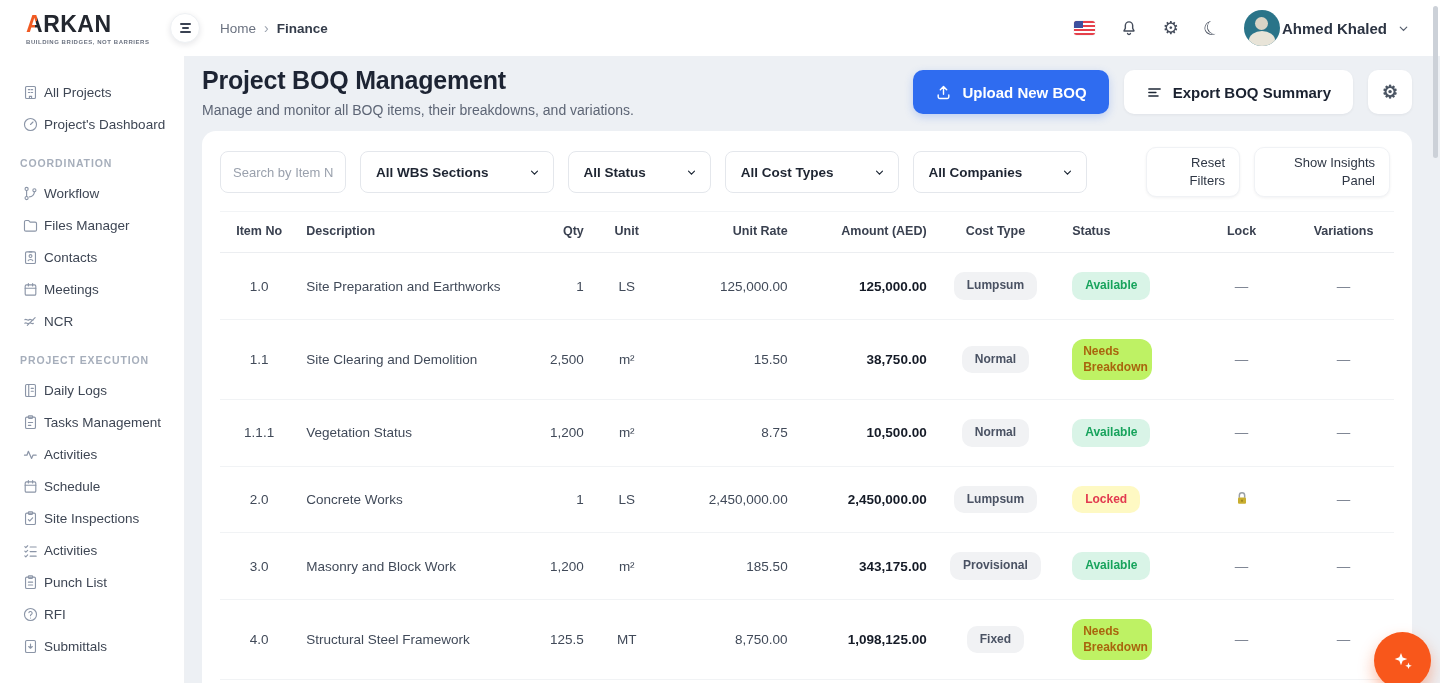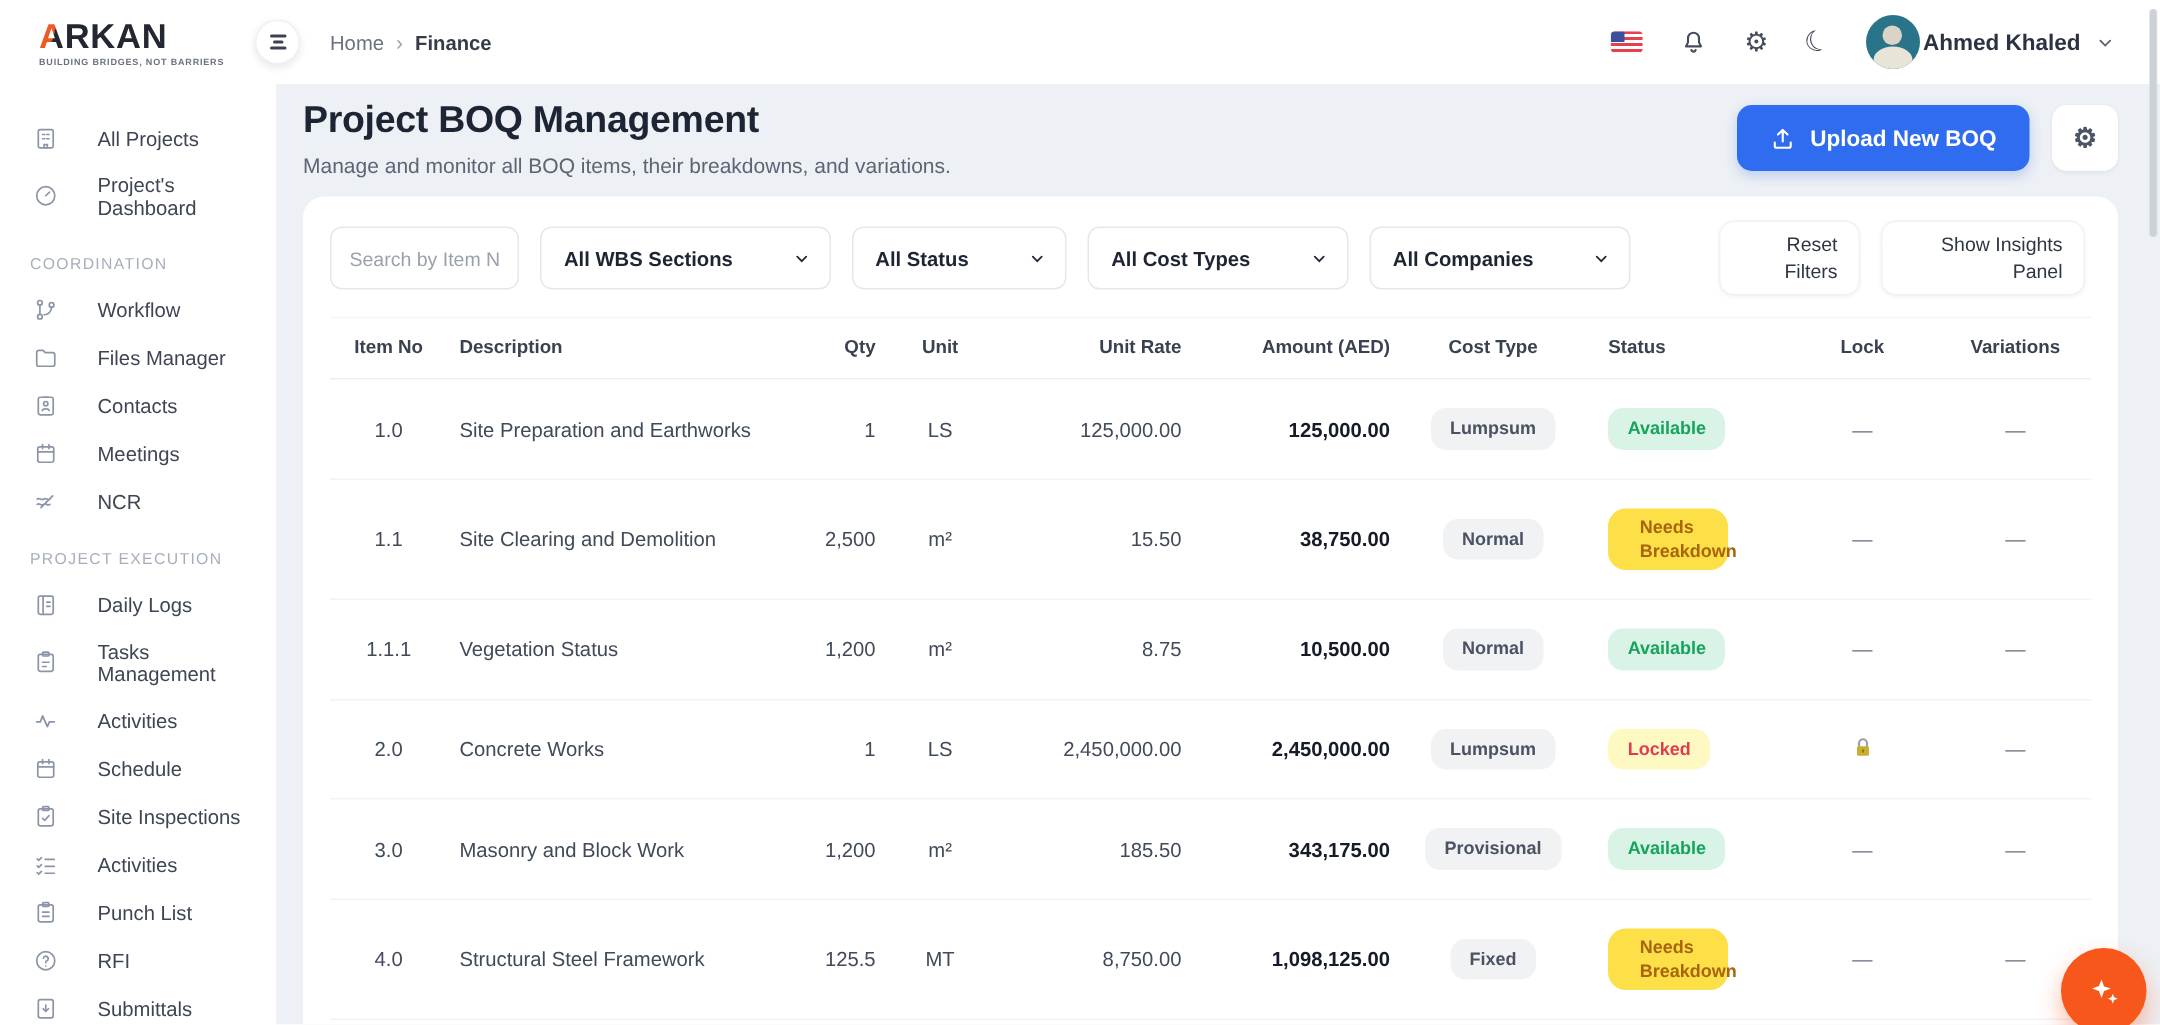--- a/index.html
+++ b/index.html
@@ -27,24 +27,24 @@
   .tb-icon { color:#454d5c; font-size:18px; line-height:1; display:flex; align-items:center; cursor:pointer; }
   .moon-glyph { display:inline-block; transform:rotate(-18deg); font-size:19px; }
   .avatar { width:36px; height:36px; border-radius:50%; background:#2a7489; position:relative; overflow:hidden; flex:0 0 auto; }
   .avatar::before { content:""; position:absolute; left:11.5px; top:7px; width:13px; height:13px; border-radius:50%; background:#d9d4c6; }
   .avatar::after { content:""; position:absolute; left:5px; top:21px; width:26px; height:18px; border-radius:50%; background:#e8e4d8; }
   .user-name { font-size:15px; font-weight:600; color:#2b3342; margin-left:-8px; }
   .user-chip { display:flex; align-items:center; gap:10px; cursor:pointer; }
   
   .shell { display:flex; height:627px; }
   .sidebar { width:185px; flex:0 0 auto; background:#fff; border-right:1px solid #eef0f3; padding-top:20px; overflow:hidden; }
-  .side-item { display:flex; align-items:center; gap:26px; padding:7.5px 8px 7.5px 22px;
+  .side-item { display:flex; align-items:center; gap:5px; padding:7.5px 8px 7.5px 22px;
     font-size:13.5px; font-weight:500; color:#3e4654; cursor:pointer; }
   .side-item svg { flex:0 0 auto; color:#8b95a7; }
-  .side-section { font-size:10.5px; font-weight:400; letter-spacing:.9px; color:#a6aebb;
+  .side-section { font-size:10.5px; font-weight:700; letter-spacing:.9px; color:#a6aebb;
     margin:17px 0 8px 20px; text-transform:uppercase; }
   
   .main { flex:1; background:#edf0f4; padding:10px 28px 0 17px; display:flex; flex-direction:column; overflow:hidden; position:relative; }
   .page-head { display:flex; align-items:flex-start; }
   .page-title { font-size:25px; font-weight:800; color:#1d2433; letter-spacing:-.2px; }
   .page-sub { font-size:14px; color:#5d6575; margin-top:7px; }
   .head-actions { margin-left:auto; display:flex; align-items:center; gap:15px; padding-top:4px; }
   .btn { border:none; border-radius:10px; font-family:inherit; font-size:15px; font-weight:600;
     display:flex; align-items:center; gap:10px; cursor:pointer; height:44px; padding:0 22px; }
   .btn-primary { background:#2f6cf0; color:#fff; box-shadow:0 3px 8px rgba(47,108,240,.25); }
@@ -72,21 +72,21 @@
   .c-item { text-align:center; } .c-desc { text-align:left; }
   .c-qty { text-align:right; } .c-unit { text-align:center; }
   .c-rate { text-align:right; } .c-amount { text-align:right; }
   td.c-amount { font-weight:700; color:#151b27; }
   .c-cost { text-align:center; } .c-status { text-align:left; padding-left:16px; }
   .c-lock { text-align:center; } .c-var { text-align:center; }
   td.c-lock, td.c-var { color:#707887; }
   .badge { display:inline-block; border-radius:10px; font-size:12px; font-weight:600; padding:6px 13px; line-height:1.3; }
   .badge-gray { background:#f1f2f4; color:#4a5263; }
   .badge-success { background:#d9f4e7; color:#17a35c; }
-  .badge-warning { background:#fde047; color:#a8650d; max-width:80px; text-align:left; border-radius:12px; padding:5px 21px; }
+  .badge-warning { background:#bef264; color:#a8650d; max-width:80px; text-align:left; border-radius:12px; padding:5px 11px; }
   .badge-danger { background:#fef9c3; color:#e23a50; }
   tr.partial td { border-bottom:none; color:#6a7280; }
   
   .fab { position:fixed; left:1374px; top:632px; width:57px; height:57px; border-radius:50%; border:none;
     background:#f8571b; box-shadow:0 8px 16px rgba(248,87,27,.4); display:flex; align-items:center;
     justify-content:center; cursor:pointer; z-index:20; }
   .scroll-thumb { position:fixed; right:2px; top:6px; width:5px; height:152px; border-radius:3px; background:#ccd1d8; z-index:30; }
 </style>
 </head>
 <body>
@@ -259,20 +259,26 @@
       <div>
         <h1 class="page-title">Project BOQ Management</h1>
         <p class="page-sub">Manage and monitor all BOQ items, their breakdowns, and variations.</p>
       </div>
       <div class="head-actions">
         <button class="btn btn-primary">
           <svg width="17" height="17" viewBox="0 0 24 24" fill="none" stroke="#fff" stroke-width="2" stroke-linecap="round" stroke-linejoin="round">
               <path d="M12 14.5V4M7.5 8L12 3.7 16.5 8M4.5 15.5v3a2 2 0 0 0 2 2h11a2 2 0 0 0 2-2v-3"></path>
             </svg>
           <span>Upload New BOQ</span>
+        </button>
+        <button class="btn btn-white">
+          <svg width="17" height="17" viewBox="0 0 24 24" fill="none" stroke="#1f2937" stroke-width="2" stroke-linecap="round">
+              <path d="M4 7h16M4 12h10M4 17h13"></path>
+            </svg>
+          <span>Export BOQ Summary</span>
         </button>
         <button class="btn btn-white btn-icon-only">
             <span>⚙</span>
           </button>
       </div>
     </div>
 
     <section class="card">
       <div class="filters">
         <input class="search-input" type="text" placeholder="Search by Item No, Descr" style="">

